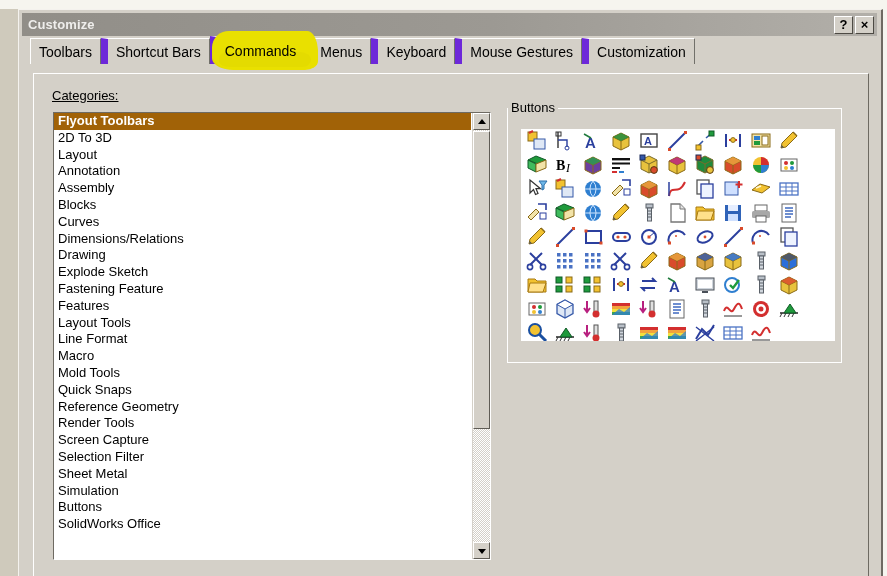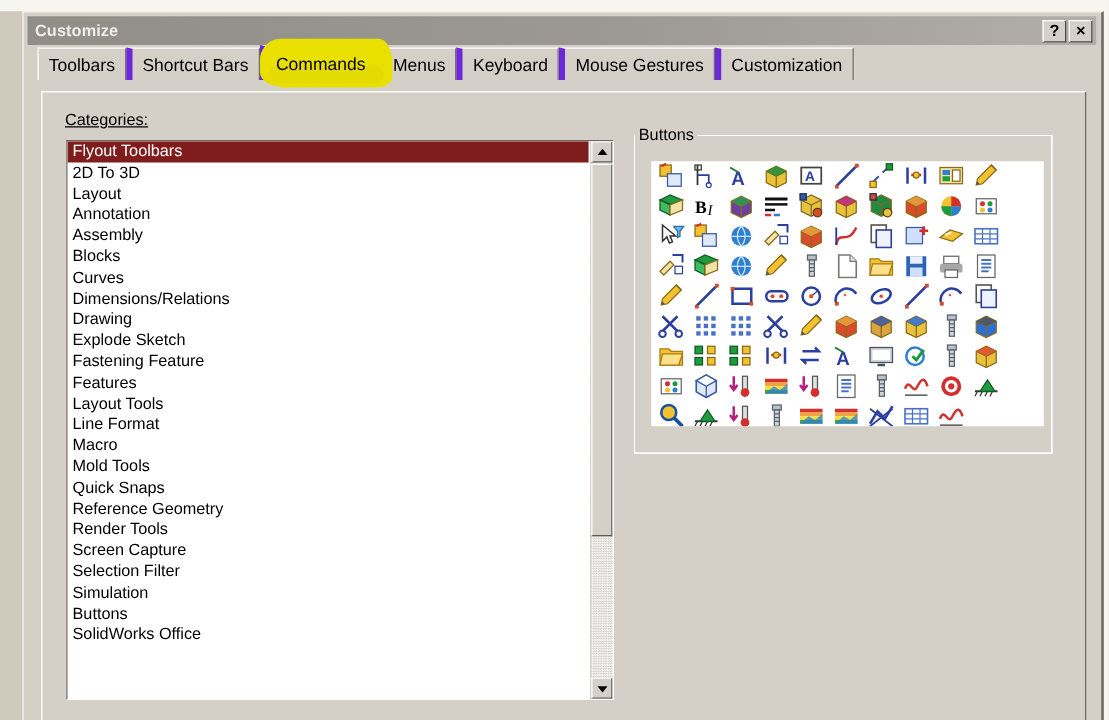--- a/index.html
+++ b/index.html
@@ -104,21 +104,21 @@
   }
   .tab {
     height: 26px;
     padding: 0 8px;
     display: flex;
     align-items: center;
     font-size: 14px;
     color: #000;
     background: #d4d0c8;
     border-top: 1px solid #ffffff;
-    border-left: 5px solid #6d28d9;
+    border-left: 7px solid #6d28d9;
     border-right: 1px solid #71706a;
     box-sizing: border-box;
     white-space: nowrap;
     position: relative;
     cursor: default;
   }
   .tab:first-child { border-left: 1px solid #ffffff; }
   .tab.active {
     height: 28px;
     font-weight: normal;
@@ -197,22 +197,23 @@
   .list-item {
     height: 16.8px;
     line-height: 16.8px;
     padding-left: 4px;
     font-size: 13px;
     color: #000;
     white-space: nowrap;
     cursor: default;
   }
   .list-item.selected {
-    background: #7f1d1d;
+    background: #a16207;
     color: #ffffff;
+    font-weight: bold;
   }
 
   
   .vscroll {
     position: absolute;
     right: 0;
     top: 0;
     width: 18px;
     height: 100%;
     background: #d4d0c8;
@@ -396,20 +397,21 @@
       <div class="list-item">Features</div>
       <div class="list-item">Layout Tools</div>
       <div class="list-item">Line Format</div>
       <div class="list-item">Macro</div>
       <div class="list-item">Mold Tools</div>
       <div class="list-item">Quick Snaps</div>
       <div class="list-item">Reference Geometry</div>
       <div class="list-item">Render Tools</div>
       <div class="list-item">Screen Capture</div>
       <div class="list-item">Selection Filter</div>
+      <div class="list-item">Sheet Metal</div>
       <div class="list-item">Simulation</div>
       <div class="list-item">Buttons</div>
       <div class="list-item">SolidWorks Office</div>
     </div>
   <div class="vscroll">
     <div class="vscroll-track"></div>
     <div class="sb-btn up">
       <span class="sb-arrow"></span>
     </div>
     <div class="sb-thumb"></div>

